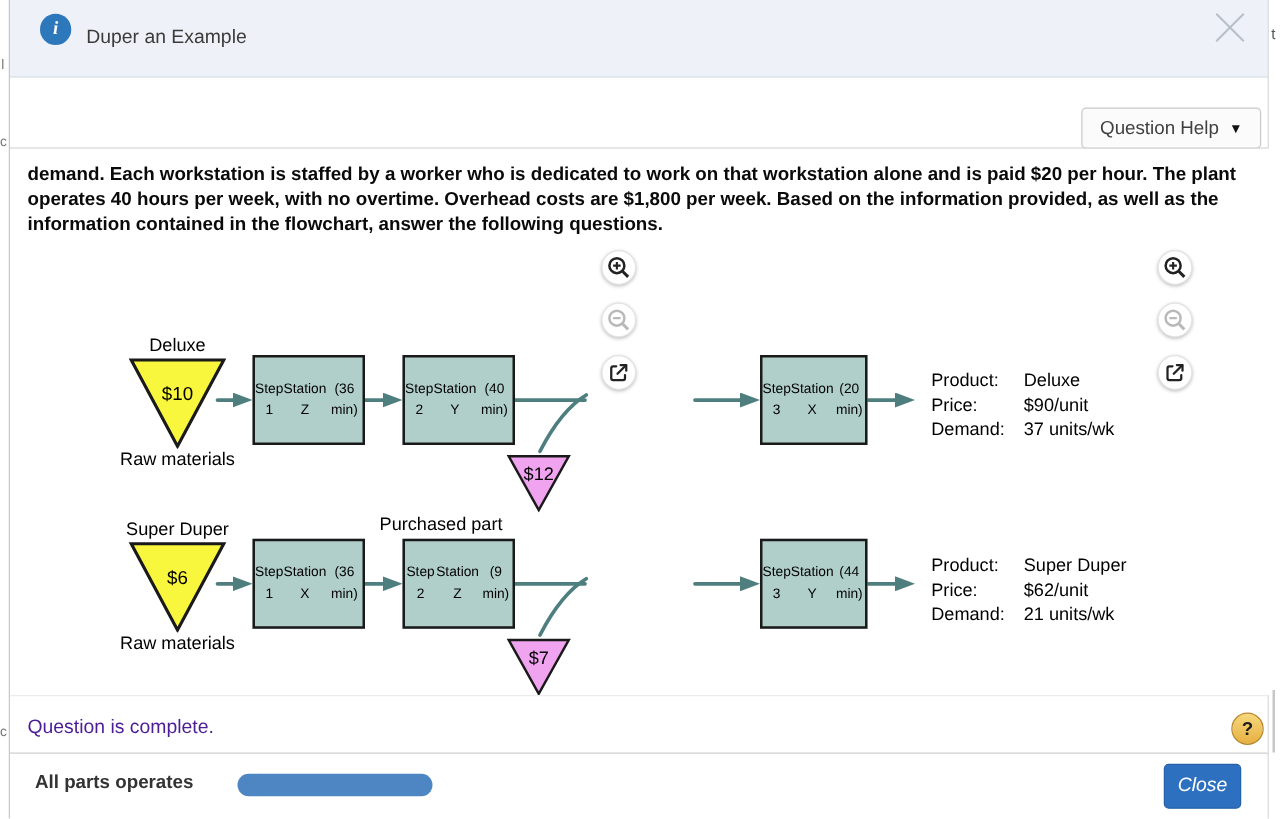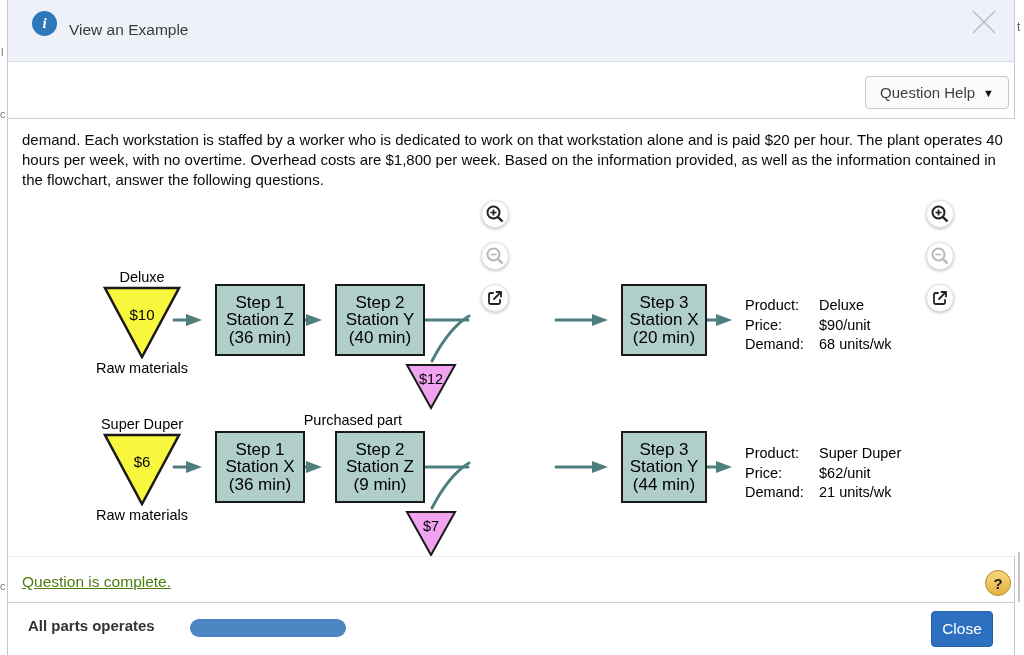--- a/index.html
+++ b/index.html
@@ -22,58 +22,58 @@
     background:#eef2f8; border-bottom:1px solid #d7dfe8; }
   .info-icon { position:absolute; left:24px; top:11px; width:25px; height:25px; border-radius:50%;
     background:#2d77bb; color:#fff; font-weight:bold; font-size:15px; font-style:italic;
     display:flex; align-items:center; justify-content:center; font-family:"Liberation Serif",serif; }
   .modal-title { position:absolute; left:61px; top:21px; font-size:15.5px; color:#3b3b3b; }
   .close-x { position:absolute; right:15px; top:7px; width:30px; height:30px; cursor:pointer; }
 
   
   .help-bar { position:absolute; left:0; top:63px; width:100%; height:56px;
     background:#fff; border-bottom:1px solid #cfcfcf; }
-  .qh-btn { position:absolute; right:5px; top:13px; height:33px; padding:0 14px;
+  .qh-btn { position:absolute; right:5px; top:23px; height:33px; padding:0 14px;
     background:#fbfbfb; border:1px solid #c9c9c9; border-radius:4px;
     font-size:15px; color:#3f3f3f; display:flex; align-items:center; gap:8px; cursor:pointer;
     font-family:"Liberation Sans","DejaVu Sans",sans-serif; }
   .qh-btn .chev { font-size:11px; color:#111; }
 
   
   .content { position:absolute; left:0; top:119px; width:1008px; height:437px; background:#fff; overflow:hidden; }
-  .intro { position:absolute; left:14px; top:11px; width:985px; font-size:15px; line-height:20px; color:#0a0a0a; }
+  .intro { position:absolute; left:14px; top:11px; width:985px; font-size:15px; line-height:20px; color:#0a0a0a;font-weight:bold; }
 
   .connectors { position:absolute; left:0; top:0; pointer-events:none; }
 
   .step-box { position:absolute; width:90px; height:72px; background:#b0cfcb; border:2px solid #1a1a1a;
-    display:flex; flex-direction:column; align-items:center; justify-content:center;
-    font-size:17px; line-height:17.5px; color:#000; text-align:center;margin-left:13px; }
+    display:flex; flex-direction:row; align-items:center; justify-content:center;
+    font-size:11px; line-height:17.5px; color:#000; text-align:center; }
   .tri { position:absolute; }
   .tri text { font-family:"Liberation Sans","DejaVu Sans",sans-serif; }
   .flow-label { position:absolute; font-size:14.5px; color:#000; }
   .center-lab { width:158px; text-align:center; }
   .right-lab { width:174px; text-align:right;margin-top:24px; }
 
   .prod-info { position:absolute; display:grid; grid-template-columns:74px auto;
     font-size:14.5px; line-height:19.5px; color:#000; }
 
   .zoom-btn { position:absolute; width:28px; height:28px; border-radius:50%; background:#fff;
     border:1px solid #e3e3e3; box-shadow:0 1px 3px rgba(0,0,0,.25);
     display:flex; align-items:center; justify-content:center; cursor:pointer; padding:0; }
 
   
   .status-row { position:absolute; left:0; top:556px; width:100%; height:47px;
     border-top:1px solid #ececec; border-bottom:1px solid #cfcfcf; background:#fff; }
-  .status-row span { position:absolute; left:14px; top:16px; font-size:15.5px; color:#4d7c0f;text-decoration:underline; }
+  .status-row span { position:absolute; left:14px; top:16px; font-size:15.5px; color:#4c1d95; }
   .footer { position:absolute; left:0; top:604px; width:100%; height:51px; background:#fff; }
   .apl { position:absolute; left:20px; top:13px; font-size:15px; font-weight:bold; color:#333; }
   .progress { position:absolute; left:182px; top:15px; width:156px; height:18px; border-radius:9px; background:#4d86c3; }
   .close-btn { position:absolute; right:21px; top:7px; width:62px; height:36px; background:#2d70bf;
     color:#fff; font-size:15.5px; border:1px solid #2762a8; border-radius:4px; cursor:pointer;
-    font-family:"Liberation Sans","DejaVu Sans",sans-serif; }
+    font-family:"Liberation Sans","DejaVu Sans",sans-serif;font-style:italic; }
   .help-circle { position:absolute; right:3px; top:570px; width:26px; height:26px; border-radius:50%;
     background:linear-gradient(#f6d87b,#e7b042); border:1px solid #b9882e; color:#1c1c1c;
     font-size:15px; font-weight:bold; display:flex; align-items:center; justify-content:center; cursor:pointer; }
 </style>
 </head>
 <body>
 
 <div class="page">
 
   <div class="edge-left">
@@ -81,21 +81,21 @@
     <span class="frag" style="left:0; top:108px;">c</span>
     <span class="frag" style="left:0; top:580px;">c</span>
   </div>
 
   <div class="modal">
 
     <div class="modal-header">
       <span class="info-icon">
         <span>i</span>
       </span>
-      <span class="modal-title">View an Example</span>
+      <span class="modal-title">Duper an Example</span>
       <span class="close-x">
         <svg width="30" height="30" viewBox="0 0 30 30">
           <line x1="4" y1="4" x2="26" y2="26" stroke="#b6bec6" stroke-width="1.6"></line>
           <line x1="26" y1="4" x2="4" y2="26" stroke="#b6bec6" stroke-width="1.6"></line>
         </svg>
       </span>
     </div>
 
     <div class="help-bar">
       <button class="qh-btn">
@@ -161,21 +161,21 @@
         <text x="26" y="21" text-anchor="middle" font-size="14.5" fill="#000">$12</text>
       </svg>
       <div class="flow-label right-lab" style="left:220px; top:269px;">Purchased part</div>
 
       <div class="prod-info" style="left:737px; top:177px;">
         <span>Product:</span>
         <span>Deluxe</span>
         <span>Price:</span>
         <span>$90/unit</span>
         <span>Demand:</span>
-        <span>68 units/wk</span>
+        <span>37 units/wk</span>
       </div>
 
       <div class="flow-label center-lab" style="left:55px; top:297px;">Super Duper</div>
 
       <svg class="tri" style="left:95px; top:314px;" width="78" height="73" viewBox="0 0 78 73">
         <polygon points="2,2 76,2 39,71" fill="#f8f73e" stroke="#1a1a1a" stroke-width="2.5"></polygon>
         <text x="39" y="34" text-anchor="middle" font-size="15" fill="#000">$6</text>
       </svg>
       <div class="flow-label center-lab" style="left:55px; top:388px;">Raw materials</div>
 

